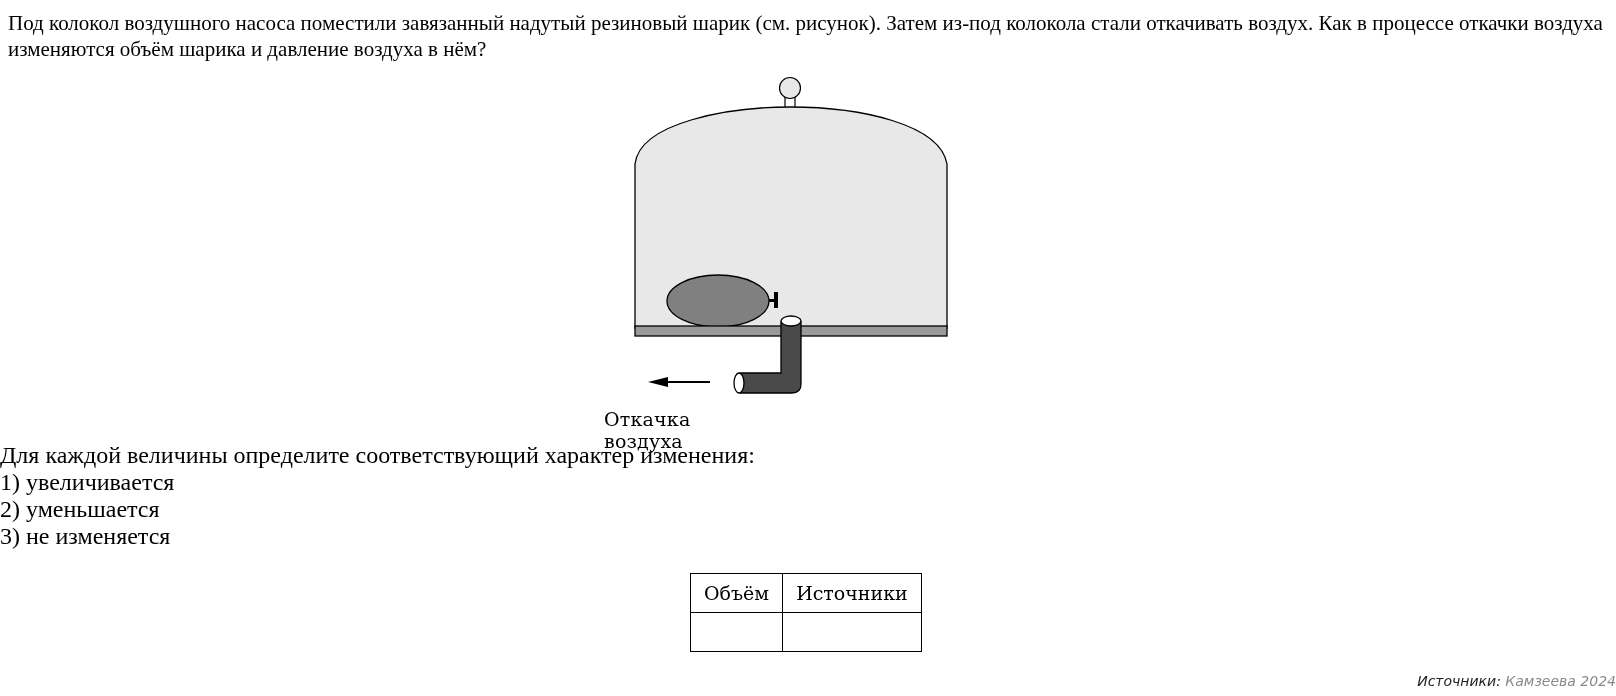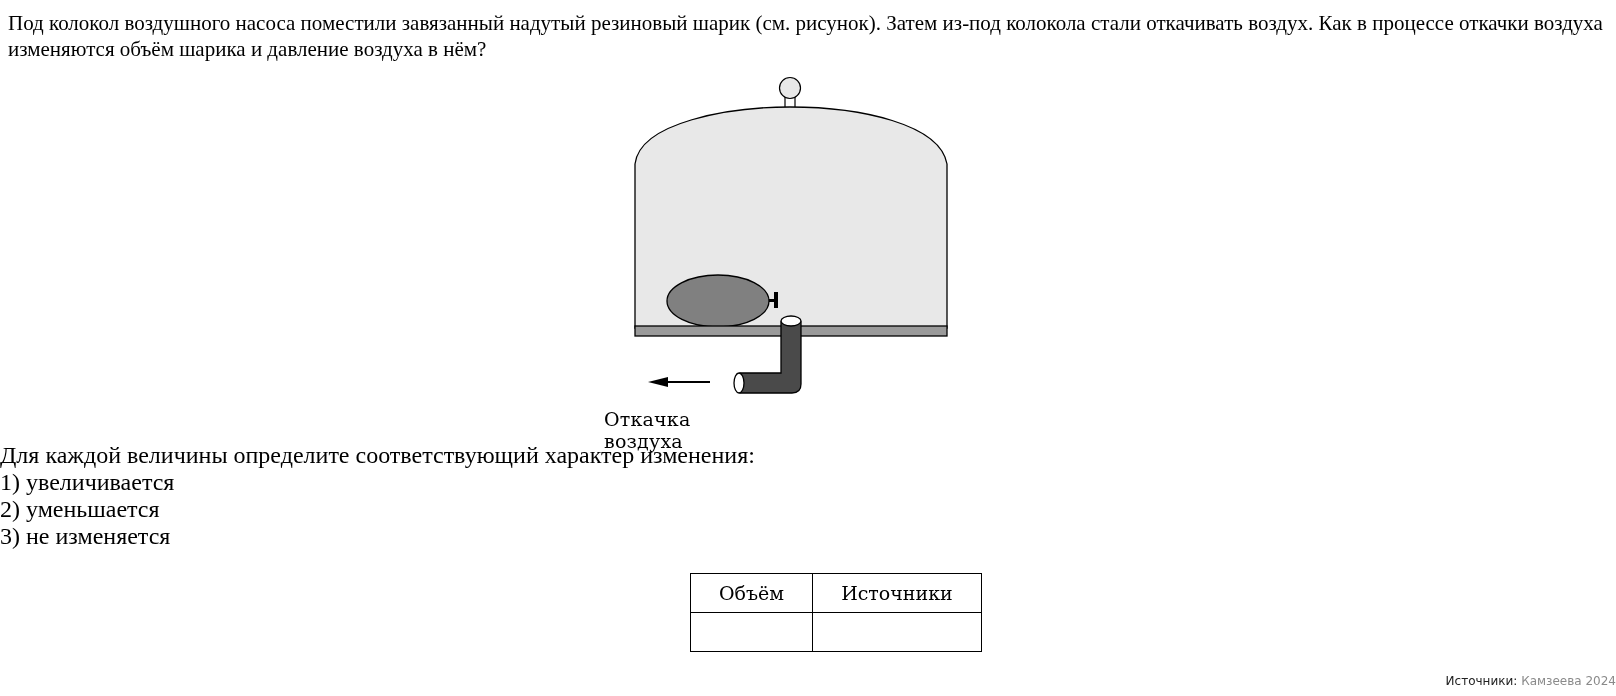--- a/index.html
+++ b/index.html
@@ -8,25 +8,25 @@
   .question { position: absolute; left: 0; top: 2px; width: 1600px;
               font-size: 21px; line-height: 26px; margin: 8px; }
   .figure { position: absolute; left: 620px; top: 72px; width: 360px; height: 360px; }
   .figure svg { position: absolute; left: 0; top: 0; }
   .caption { position: absolute; left: 0; top: 336px; width: 165px; text-align: right;
              font-size: 19px; line-height: 22px; font-family: "DejaVu Serif", "Liberation Serif", serif; letter-spacing: 0.2px; }
   .instructions { position: absolute; left: 0; top: 442px; font-size: 24px; line-height: 27px; }
   .instructions div { white-space: nowrap; }
   table.answer { position: absolute; left: 690px; top: 573px; border-collapse: collapse;
                  font-family: "DejaVu Serif", "Liberation Serif", serif; font-size: 19px; }
-  table.answer td, table.answer th { border: 1.3px solid #000; font-weight: normal; padding: 0 28px; }
+  table.answer td, table.answer th { border: 1.3px solid #000; font-weight: normal; padding: 0 13px; }
   table.answer th { height: 38px; }
   table.answer td { height: 38px; }
   .sources { position: absolute; right: 0; top: 672px; font-family: "DejaVu Sans", sans-serif;
-             font-size: 12px; line-height: 18px; white-space: nowrap; text-align: right; }
+             font-style: italic; font-size: 14px; line-height: 18px; white-space: nowrap; text-align: right; }
   .sources .label { color: #222; }
   .sources .value { color: #8a8a8a; }
 </style>
 </head>
 <body>
 
 <p class="question">Под колокол воздушного насоса поместили завязанный надутый резиновый шарик (см. рисунок). Затем из-под колокола стали откачивать воздух. Как в процессе откачки воздуха изменяются объём шарика и давление воздуха в нём?</p>
 
 <div class="figure">
   <svg width="360" height="360" viewBox="0 0 360 360">

